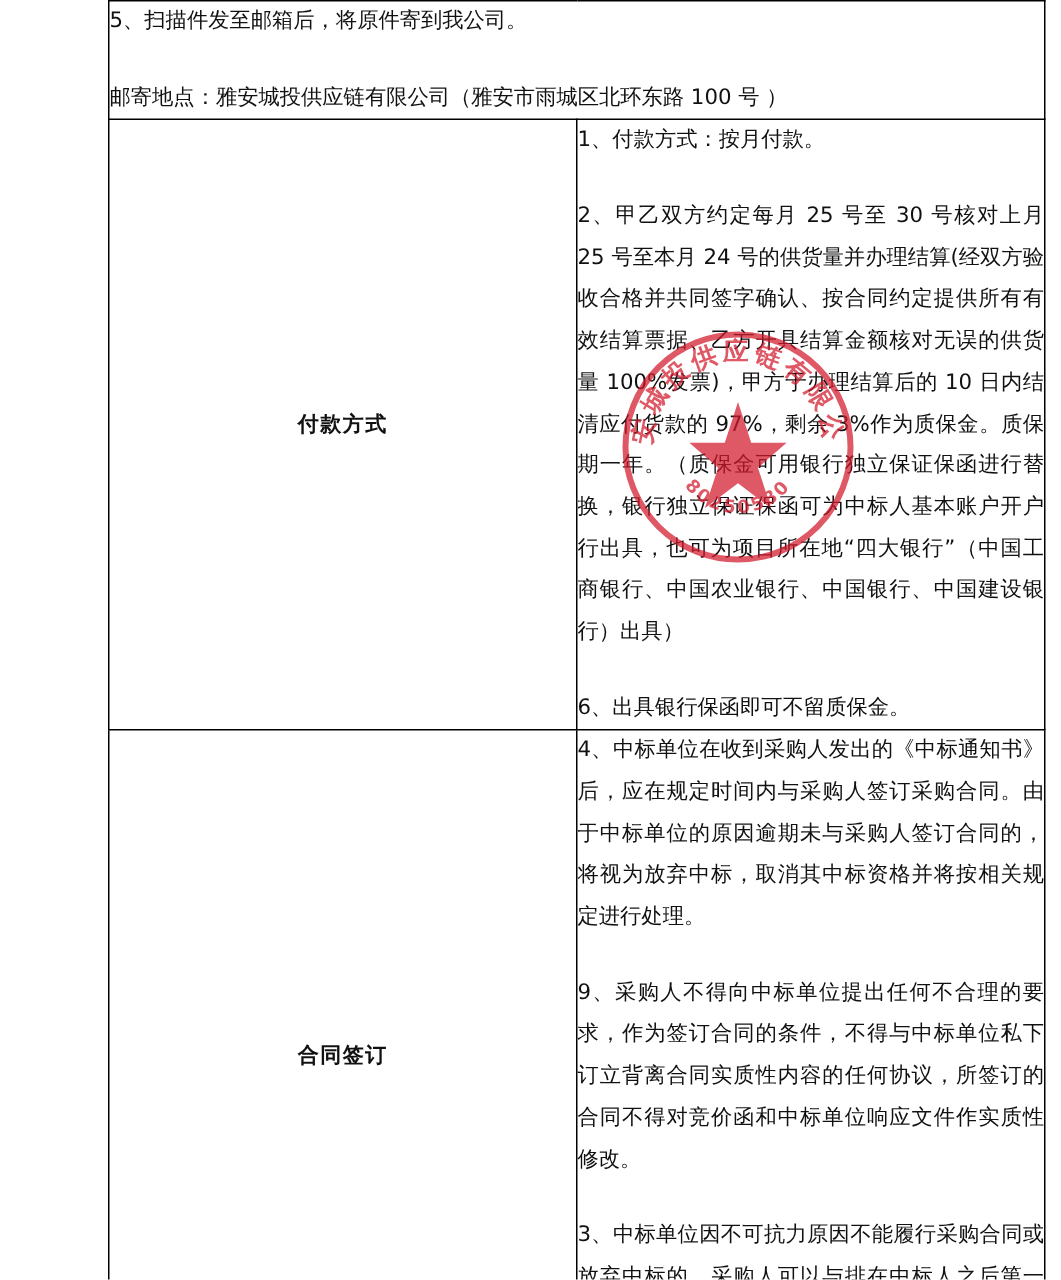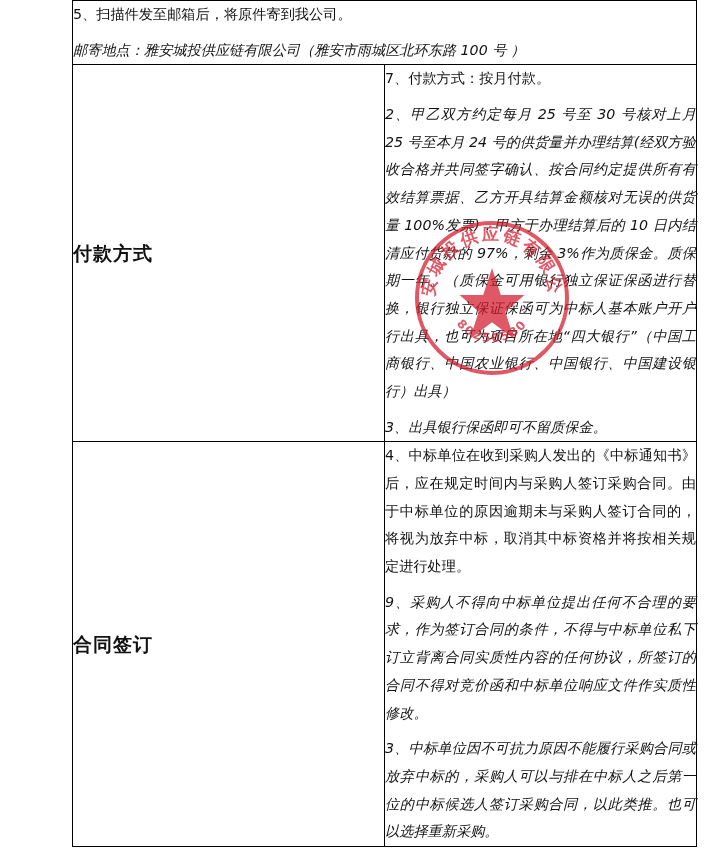--- a/index.html
+++ b/index.html
@@ -28,38 +28,38 @@
     margin-top: 0;
     table-layout: fixed;
   }
   table.doc td {
     border: 1px solid #000;
     vertical-align: middle;
     padding: 0;
   }
   td.label {
     width: 78px;
-    font-size: 19px;
+    text-align: center;
+    font-size: 14px;
     font-weight: bold;
     letter-spacing: 1px;
     line-height: 1.6;
   }
   td.content {
     padding: 6px 10px 6px 10px;
     font-size: 14.2px;
     line-height: 1.95;
     text-align: justify;
   }
   td.content p {
     margin: 0 0 0 0;
     text-indent: 0;
   }
   td.content p + p {
-    margin-top: 8px;
-    font-style: italic;
+    margin-top: 23px;
   }
   .first-cell {
     padding: 7px 10px 7px 10px;
     font-size: 14.2px;
     line-height: 1.9;
   }
   
   .seal {
     position: absolute;
     left: 412px;
@@ -81,23 +81,23 @@
       <tr>
         <td class="content first-cell" colspan="2">
           <p>5、扫描件发至邮箱后，将原件寄到我公司。</p>
           <p>邮寄地点：雅安城投供应链有限公司（雅安市雨城区北环东路 100 号 ）</p>
         </td>
       </tr>
 
       <tr>
         <td class="label">付款方式</td>
         <td class="content row-tight">
-          <p>7、付款方式：按月付款。</p>
+          <p>1、付款方式：按月付款。</p>
           <p>2、甲乙双方约定每月 25 号至 30 号核对上月 25 号至本月 24 号的供货量并办理结算(经双方验收合格并共同签字确认、按合同约定提供所有有效结算票据、乙方开具结算金额核对无误的供货量 100%发票)，甲方于办理结算后的 10 日内结清应付货款的 97%，剩余 3%作为质保金。质保期一年。（质保金可用银行独立保证保函进行替换，银行独立保证保函可为中标人基本账户开户行出具，也可为项目所在地“四大银行”（中国工商银行、中国农业银行、中国银行、中国建设银行）出具）</p>
-          <p>3、出具银行保函即可不留质保金。</p>
+          <p>6、出具银行保函即可不留质保金。</p>
         </td>
       </tr>
 
 
       <tr>
         <td class="label">合同签订</td>
         <td class="content">
           <p>4、中标单位在收到采购人发出的《中标通知书》后，应在规定时间内与采购人签订采购合同。由于中标单位的原因逾期未与采购人签订合同的，将视为放弃中标，取消其中标资格并将按相关规定进行处理。</p>
           <p>9、采购人不得向中标单位提出任何不合理的要求，作为签订合同的条件，不得与中标单位私下订立背离合同实质性内容的任何协议，所签订的合同不得对竞价函和中标单位响应文件作实质性修改。</p>
           <p>3、中标单位因不可抗力原因不能履行采购合同或放弃中标的，采购人可以与排在中标人之后第一位的中标候选人签订采购合同，以此类推。也可以选择重新采购。</p>

